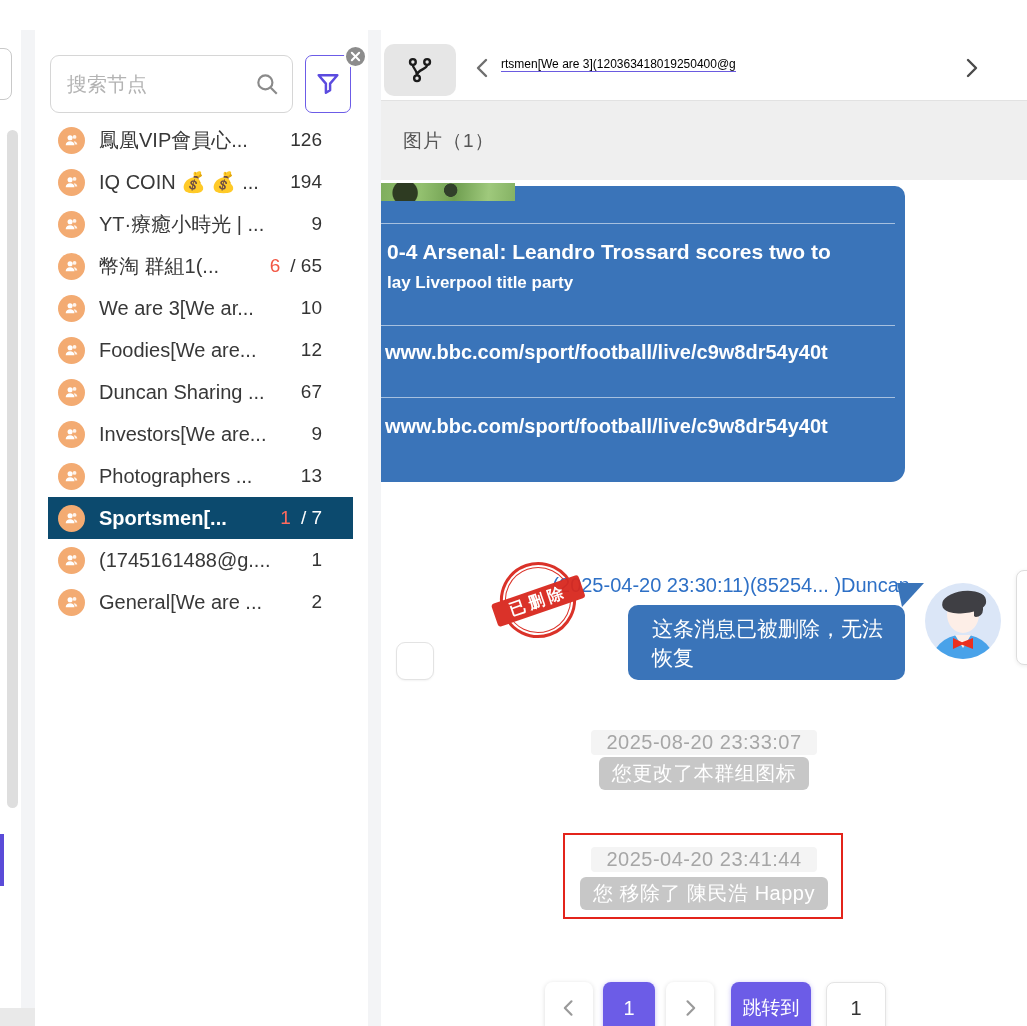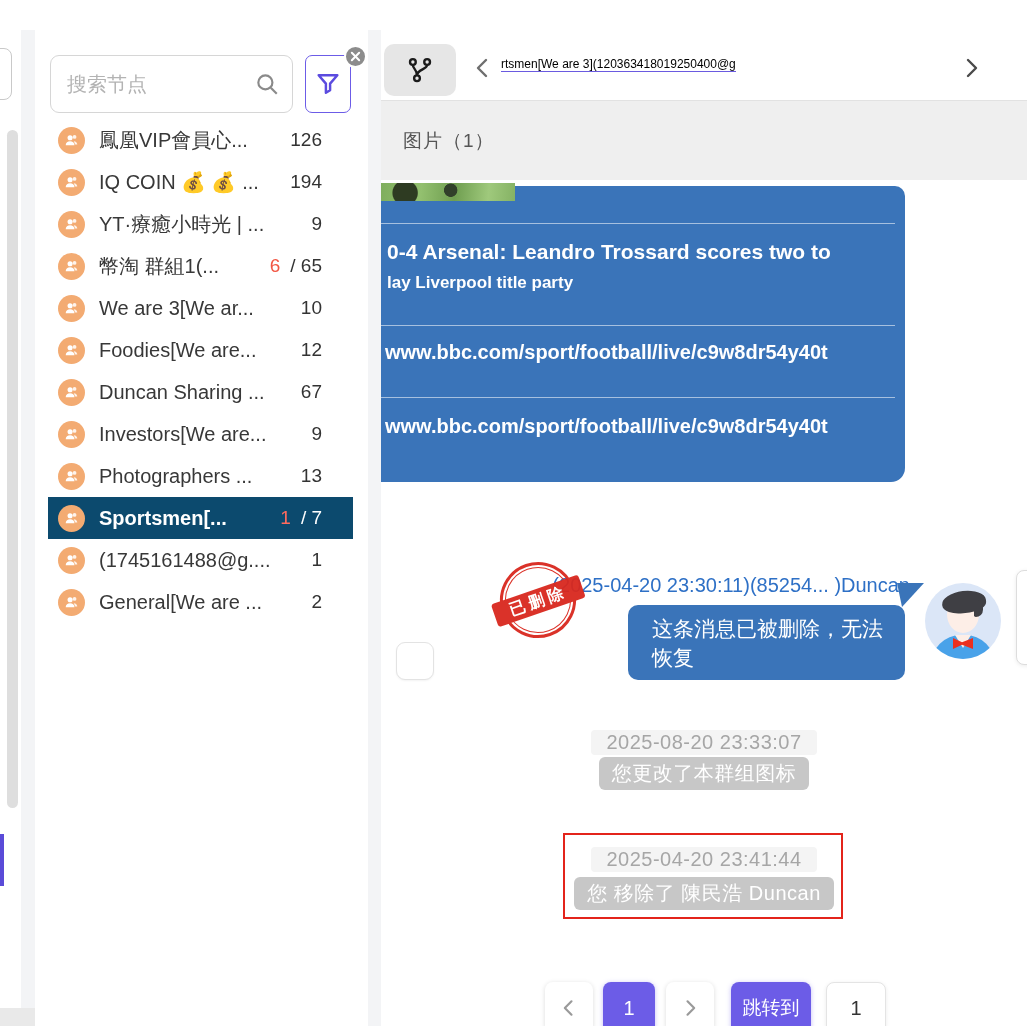--- a/index.html
+++ b/index.html
@@ -324,21 +324,21 @@
   </div>
   <div class="ts-row" style="top:727px">
     <span class="sys-pill">您更改了本群组图标</span>
   </div>
 
   <div class="red-box"></div>
   <div class="ts-row" style="top:817px">
     <span class="ts-pill">2025-04-20 23:41:44</span>
   </div>
   <div class="ts-row" style="top:847px">
-    <span class="sys-pill">您 移除了 陳民浩 Duncan</span>
+    <span class="sys-pill">您 移除了 陳民浩 Happy</span>
   </div>
 
   <div class="pg white pg-prev">
     <svg width="20" height="20" viewBox="0 0 24 24" fill="none" stroke="#9a9a9a" stroke-width="2.6" stroke-linecap="round" stroke-linejoin="round">
         <polyline points="15,4 7,12 15,20"></polyline>
       </svg>
   </div>
   <div class="pg purple pg-page">1</div>
   <div class="pg white pg-next">
     <svg width="20" height="20" viewBox="0 0 24 24" fill="none" stroke="#9a9a9a" stroke-width="2.6" stroke-linecap="round" stroke-linejoin="round">

